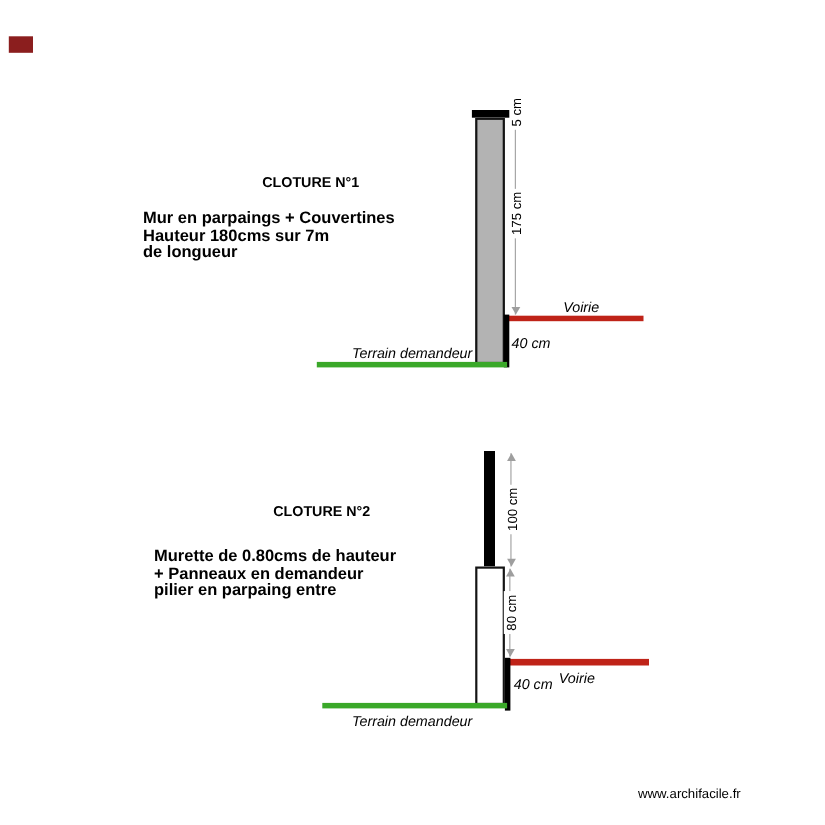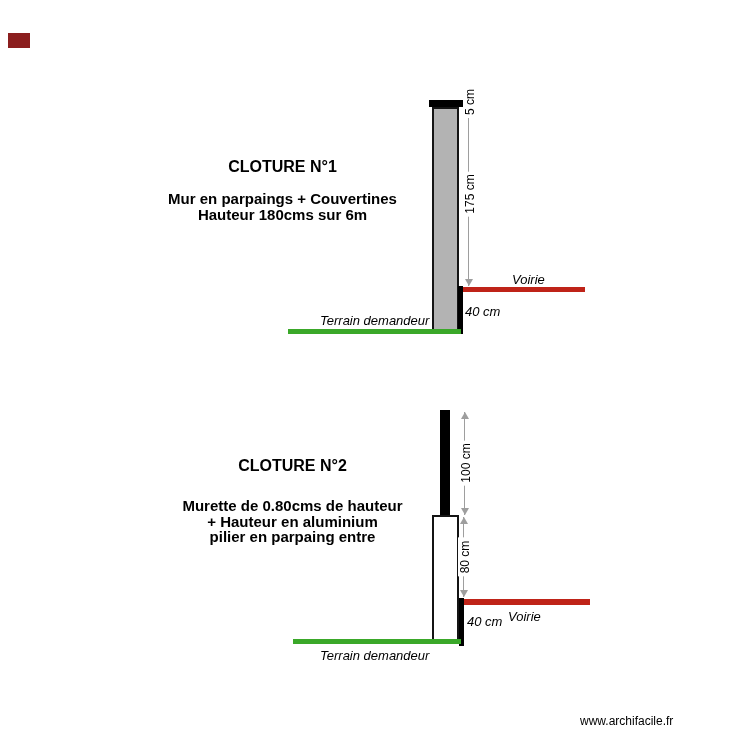--- a/index.html
+++ b/index.html
@@ -2,22 +2,22 @@
 <html><head>
 <meta charset="utf-8">
 <style>
   html,body{margin:0;padding:0;background:#ffffff;}
   #canvas{
     position:relative;width:750px;height:750px;background:#ffffff;
     font-family:"Liberation Sans","DejaVu Sans",sans-serif;color:#000;
     overflow:hidden;
   }
   .abs{position:absolute;}
-  .title{font-weight:bold;font-size:16px;text-align:center;white-space:nowrap;}
-  .desc{font-weight:bold;font-size:15px;line-height:15.5px;text-align:center;white-space:nowrap;}
+  .title{font-weight:bold;font-size:13px;text-align:center;white-space:nowrap;}
+  .desc{font-weight:bold;font-size:15px;line-height:15.5px;text-align:left;white-space:nowrap;}
   .lbl{font-size:13px;white-space:nowrap;font-style:italic;}
   .dim-line{width:1px;background:#9e9e9e;}
   .dim-label{
     position:absolute;transform:translate(-50%,-50%) rotate(-90deg);
     background:#ffffff;font-size:12px;padding:0 3px;white-space:nowrap;
   }
   .arr{position:absolute;width:0;height:0;border-left:4px solid transparent;border-right:4px solid transparent;}
   .arr.up{border-bottom:7px solid #9e9e9e;}
   .arr.down{border-top:7px solid #9e9e9e;}
   .wall{background:#b3b3b3;border:2px solid #141414;box-sizing:border-box;}
@@ -33,21 +33,22 @@
 <div id="canvas">
 
   <div class="abs stamp" style="left:8px;top:33px;width:22px;height:15px;"></div>
 
   <div>
 
     <div class="abs title" style="left:155px;top:158px;width:255px;">CLOTURE N°1</div>
 
     <div class="abs desc" style="left:130px;top:191px;width:305px;">
       <div>Mur en parpaings + Couvertines</div>
-      <div>Hauteur 180cms sur 6m</div>
+      <div>Hauteur 180cms sur 7m</div>
+      <div>de longueur</div>
     </div>
 
     <div class="abs black-bar" style="left:429px;top:100px;width:36px;height:7px;"></div>
 
     <div class="abs wall" style="left:432px;top:107px;width:27px;height:224px;"></div>
 
     <div class="abs dim-line" style="left:468px;top:103px;height:183px;"></div>
     <div class="arr up" style="left:465px;top:103px;"></div>
     <div class="arr down" style="left:465px;top:279px;"></div>
     <div class="dim-label" style="left:470px;top:102px;">5 cm</div>
@@ -62,21 +63,21 @@
     <div class="abs lbl" style="left:320px;top:313px;">Terrain demandeur</div>
     <div class="abs terrain" style="left:288px;top:329px;width:173px;height:5px;"></div>
   </div>
 
   <div>
 
     <div class="abs title" style="left:165px;top:457px;width:255px;">CLOTURE N°2</div>
 
     <div class="abs desc" style="left:140px;top:498px;width:305px;">
       <div>Murette de 0.80cms de hauteur</div>
-      <div>+ Hauteur en aluminium</div>
+      <div>+ Panneaux en demandeur</div>
       <div>pilier en parpaing entre</div>
     </div>
 
     <div class="abs black-bar" style="left:440px;top:410px;width:10px;height:105px;"></div>
 
     <div class="abs dim-line" style="left:464px;top:412px;height:103px;"></div>
     <div class="arr up" style="left:461px;top:412px;"></div>
     <div class="arr down" style="left:461px;top:508px;"></div>
     <div class="dim-label" style="left:466px;top:463px;">100 cm</div>
 

